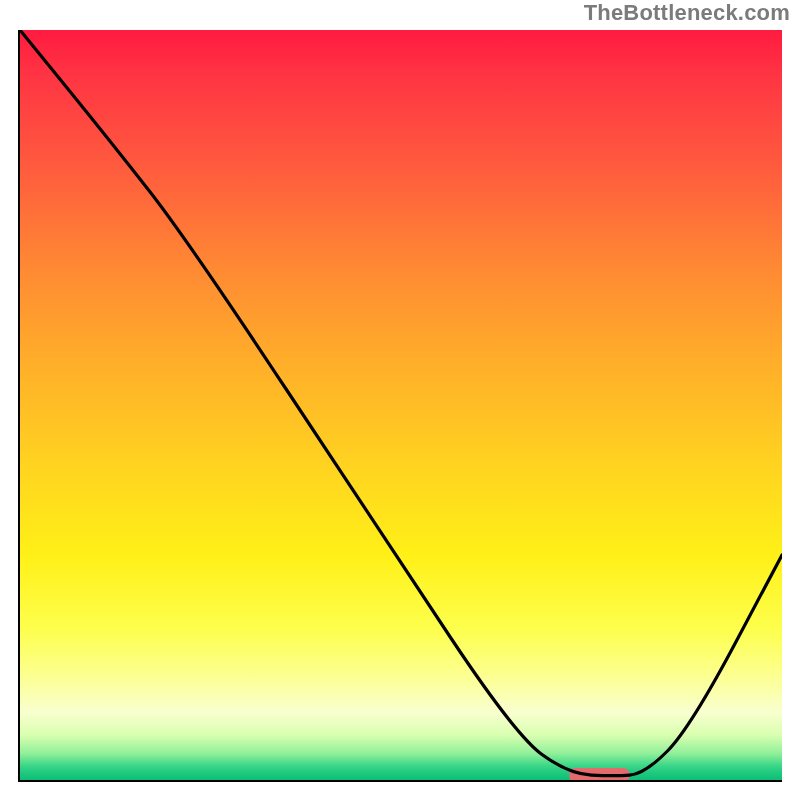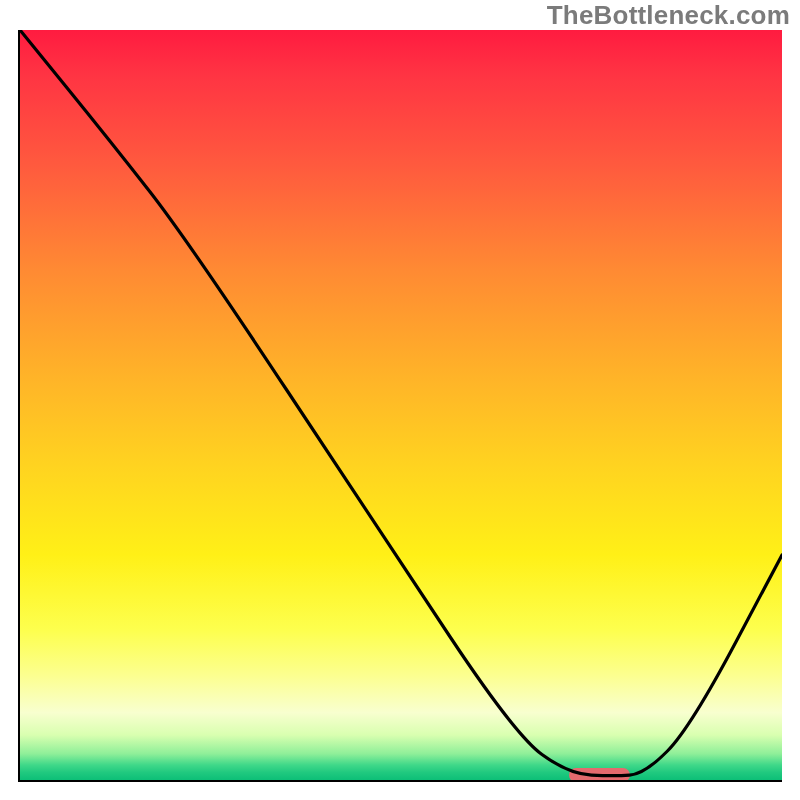--- a/index.html
+++ b/index.html
@@ -13,21 +13,21 @@
   .chart-container {
     position: relative;
     width: 800px;
     height: 800px;
   }
   .watermark {
     position: absolute;
     top: 0;
     right: 10px;
     font-family: Arial, Helvetica, sans-serif;
-    font-size: 26px;
+    font-size: 22px;
     font-weight: bold;
     color: #7b7b7b;
     letter-spacing: 0.2px;
     z-index: 20;
   }
   .plot-area {
     position: absolute;
     left: 18px;
     top: 30px;
     width: 764px;

